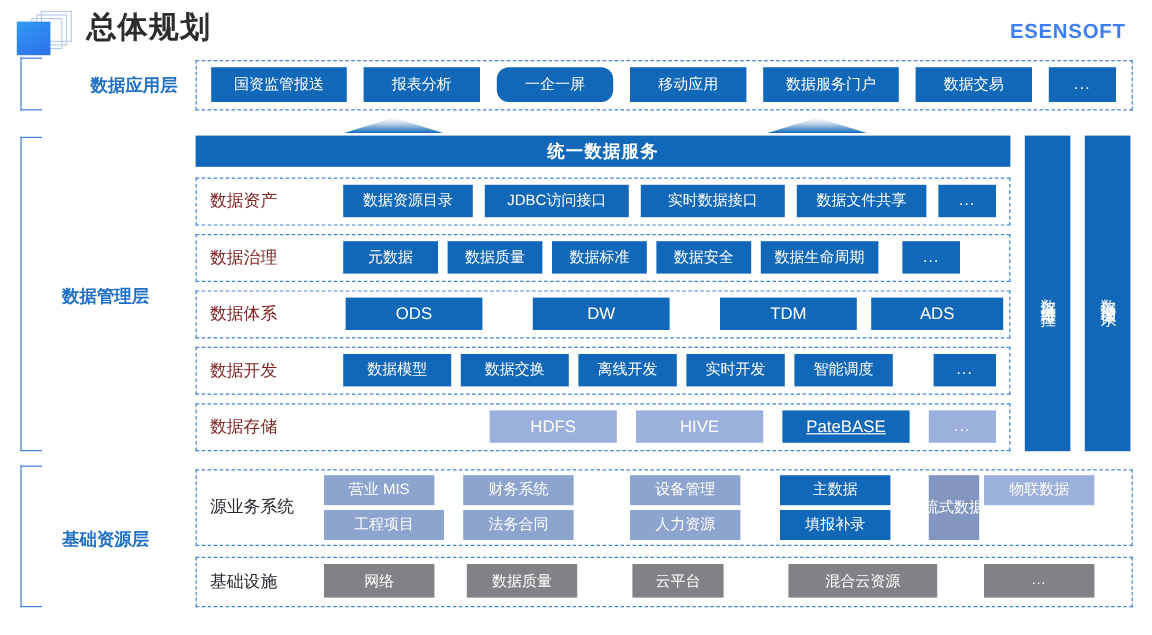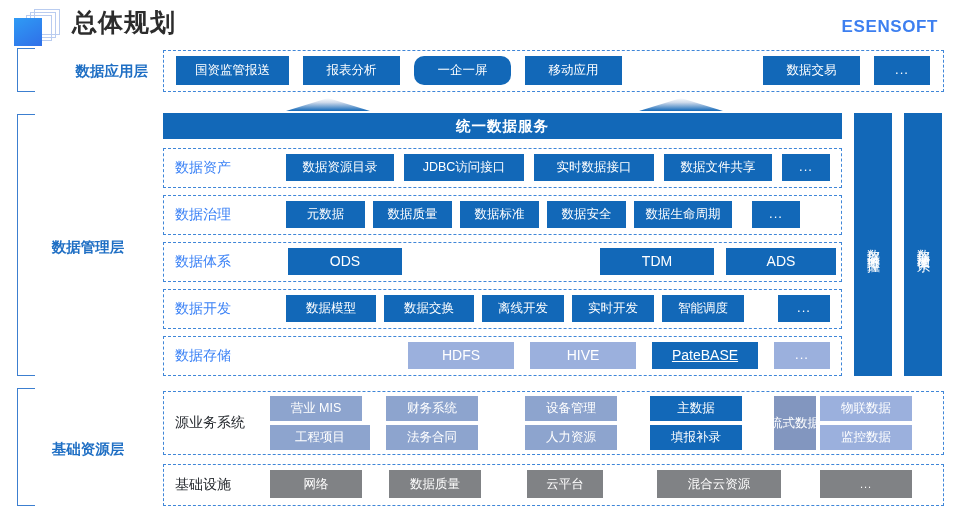--- a/index.html
+++ b/index.html
@@ -48,21 +48,21 @@
   .solid-bar {
     position: absolute;
     background: #1268b8;
     color: #ffffff;
     font-size: 14.5px; font-weight: bold;
     display: flex; align-items: center; justify-content: center;
     letter-spacing: 1px;
   }
   .row-label {
     position: absolute;
-    font-size: 14px; color: #3b82f6;
+    font-size: 14px; color: #7f1d1d;
     display: flex; align-items: center;
     white-space: nowrap;
   }
   .row-label.dark { color: #25292e; font-weight: normal; }
 
   .chip {
     position: absolute;
     display: flex; align-items: center; justify-content: center;
     color: #ffffff; font-size: 12.5px; white-space: nowrap;
     line-height: 1.15; text-align: center;
@@ -113,20 +113,21 @@
   <div class="bracket-label" style="top:238px;">数据管理层</div>
 
   <div class="bracket" style="top:388px; width:18px; height:118px;"></div>
   <div class="bracket-label" style="top:440px;">基础资源层</div>
 
   <div class="dash-panel" style="left:163px; top:50px; width:781px; height:42px;"></div>
   <div class="chip blue" style="left:176px; top:56px; width:113px; height:29px;">国资监管报送</div>
   <div class="chip blue" style="left:303px; top:56px; width:97px; height:29px;">报表分析</div>
   <div class="chip blue" style="left:414px; top:56px; width:97px; height:29px;border-radius:10px;">一企一屏</div>
   <div class="chip blue" style="left:525px; top:56px; width:97px; height:29px;">移动应用</div>
+  <div class="chip blue" style="left:636px; top:56px; width:113px; height:29px;">数据服务门户</div>
   <div class="chip blue" style="left:763px; top:56px; width:97px; height:29px;">数据交易</div>
   <div class="chip blue ell" style="left:874px; top:56px; width:56px; height:29px;">...</div>
 
   <div class="arrow" style="left:328px; top:98px;"></div>
   <div class="arrow" style="left:681px; top:98px;"></div>
 
   <div class="solid-bar" style="left:163px; top:113px; width:679px; height:26px;">统一数据服务</div>
 
   <div class="dash-panel" style="left:163px; top:148px; width:679px; height:40px;"></div>
   <div class="row-label" style="left:175px; top:148px; height:40px;">数据资产</div>
@@ -141,20 +142,21 @@
   <div class="chip blue" style="left:286px; top:201px; width:79px; height:27px;">元数据</div>
   <div class="chip blue" style="left:373px; top:201px; width:79px; height:27px;">数据质量</div>
   <div class="chip blue" style="left:460px; top:201px; width:79px; height:27px;">数据标准</div>
   <div class="chip blue" style="left:547px; top:201px; width:79px; height:27px;">数据安全</div>
   <div class="chip blue" style="left:634px; top:201px; width:98px; height:27px;">数据生命周期</div>
   <div class="chip blue ell" style="left:752px; top:201px; width:48px; height:27px;">...</div>
 
   <div class="dash-panel" style="left:163px; top:242px; width:679px; height:40px;"></div>
   <div class="row-label" style="left:175px; top:242px; height:40px;">数据体系</div>
   <div class="chip blue" style="left:288px; top:248px; width:114px; height:27px; font-size:14px;">ODS</div>
+  <div class="chip blue" style="left:444px; top:248px; width:114px; height:27px; font-size:14px;">DW</div>
   <div class="chip blue" style="left:600px; top:248px; width:114px; height:27px; font-size:14px;">TDM</div>
   <div class="chip blue" style="left:726px; top:248px; width:110px; height:27px; font-size:14px;">ADS</div>
 
   <div class="dash-panel" style="left:163px; top:289px; width:679px; height:40px;"></div>
   <div class="row-label" style="left:175px; top:289px; height:40px;">数据开发</div>
   <div class="chip blue" style="left:286px; top:295px; width:90px; height:27px;">数据模型</div>
   <div class="chip blue" style="left:384px; top:295px; width:90px; height:27px;">数据交换</div>
   <div class="chip blue" style="left:482px; top:295px; width:82px; height:27px;">离线开发</div>
   <div class="chip blue" style="left:572px; top:295px; width:82px; height:27px;">实时开发</div>
   <div class="chip blue" style="left:662px; top:295px; width:82px; height:27px;">智能调度</div>
@@ -178,21 +180,20 @@
   <div class="chip steel" style="left:525px; top:396px; width:92px; height:25px;">设备管理</div>
   <div class="chip blue" style="left:650px; top:396px; width:92px; height:25px;">主数据</div>
 
   <div class="chip steel" style="left:270px; top:425px; width:100px; height:25px;">工程项目</div>
   <div class="chip steel" style="left:386px; top:425px; width:92px; height:25px;">法务合同</div>
   <div class="chip steel" style="left:525px; top:425px; width:92px; height:25px;">人力资源</div>
   <div class="chip blue" style="left:650px; top:425px; width:92px; height:25px;">填报补录</div>
 
   <div class="chip steel" style="left:774px; top:396px; width:42px; height:54px; background:#8296bf;">流式数据</div>
   <div class="chip light" style="left:820px; top:396px; width:92px; height:25px;">物联数据</div>
-  <div class="chip light" style="left:820px; top:425px; width:92px; height:25px;">监控数据</div>
 
   <div class="dash-panel" style="left:163px; top:464px; width:781px; height:42px;"></div>
   <div class="row-label dark" style="left:175px; top:464px; height:42px;">基础设施</div>
   <div class="chip grey" style="left:270px; top:470px; width:92px; height:28px;">网络</div>
   <div class="chip grey" style="left:389px; top:470px; width:92px; height:28px;">数据质量</div>
   <div class="chip grey" style="left:527px; top:470px; width:76px; height:28px;">云平台</div>
   <div class="chip grey" style="left:657px; top:470px; width:124px; height:28px;">混合云资源</div>
   <div class="chip grey ell" style="left:820px; top:470px; width:92px; height:28px; font-size:11px;">...</div>
 
 </div>

